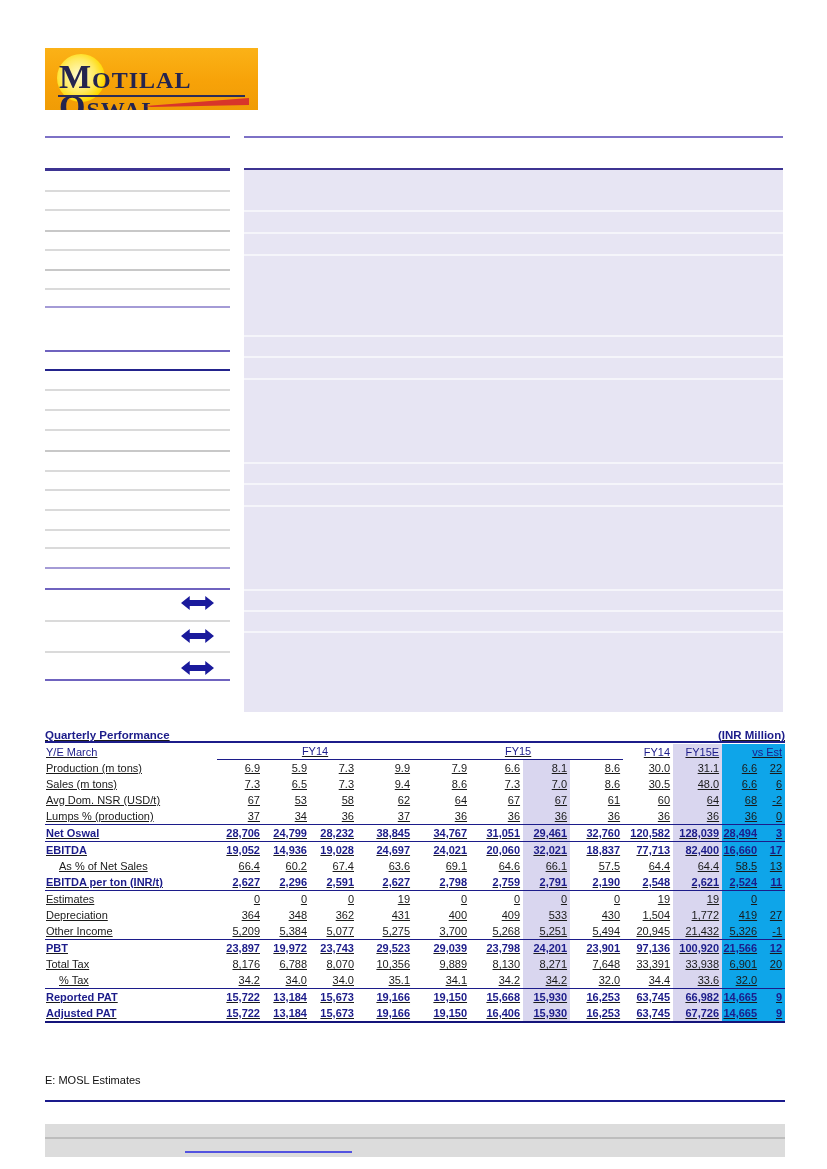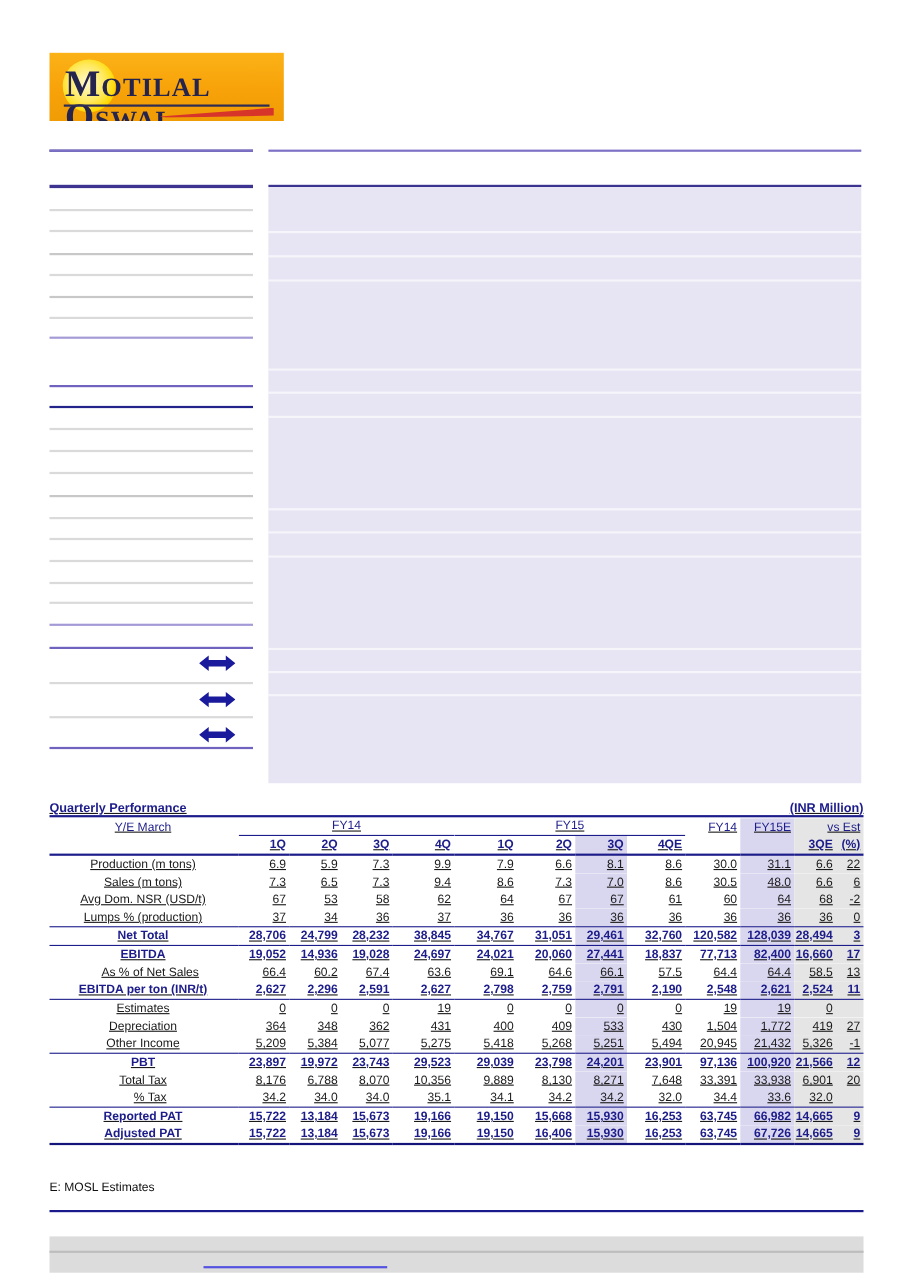--- a/index.html
+++ b/index.html
@@ -33,33 +33,33 @@
   .arr svg{display:block;width:33px;height:16px;}
 
   
   .qp{position:absolute;left:45px;top:726px;width:740px;font-size:11px;color:#1a1a1a;text-decoration:underline;}
   .qp .titlerow{display:flex;justify-content:space-between;align-items:flex-end;
         height:15px;border-bottom:2px solid #1c1c8a;}
   .qp .titlerow .t{color:#1c1c8a;font-weight:bold;font-size:11.5px;}
   table.fin{border-collapse:collapse;table-layout:fixed;width:740px;margin-top:1px;}
   table.fin td,table.fin th{height:16px;padding:0 3px 0 0;font-size:11px;font-weight:normal;
         white-space:nowrap;overflow:hidden;vertical-align:middle;}
-  .lbl{text-align:center;padding-left:1px !important;}
+  .lbl{text-align:left;padding-left:1px !important;}
   .ind{padding-left:14px !important;}
   .num{text-align:right;}
   .hdr{color:#1c1c8a;font-weight:bold;}
   .grp{text-align:center;color:#1c1c8a;font-weight:bold;padding:0 !important;}
   .grp .grpline{display:block;border-bottom:1px solid #1c1c8a;line-height:15px;}
   .annual{text-align:right;color:#1c1c8a;font-weight:bold;}
   tr.subhdr td{border-bottom:2px solid #1c1c8a;color:#1c1c8a;font-weight:bold;text-align:right;}
   tr.bold td{color:#1c1c8a;font-weight:bold;}
   tr.b-thin td{border-bottom:1px solid #1c1c8a;}
   tr.b-thick td{border-bottom:2px solid #14147a;margin-left:12px;}
   .lav{background:#d9d6ef;}
-  .gry{background:#e5e5e5;}
+  .gry{background:#0ea5e9;}
   .footnote{position:absolute;left:45px;top:1074px;font-size:11px;color:#111;}
 
   
   .footnavy{position:absolute;left:45px;top:1100px;width:740px;height:2px;background:#1a1a8c;}
   .footbar{position:absolute;left:45px;top:1124px;width:740px;height:33px;background:#dcdcdc;}
   .footbar .mid{position:absolute;left:0;top:13px;width:740px;height:2px;background:#bdbdbd;}
   .footlink{position:absolute;left:140px;top:27px;width:167px;height:2px;background:#5353e0;}
 </style>
 </head>
 <body>
@@ -161,35 +161,20 @@
         <td class="grp" colspan="4">
               <span class="grpline">FY14</span>
             </td>
         <td class="grp" colspan="4">
               <span class="grpline">FY15</span>
             </td>
         <td class="annual">FY14</td>
         <td class="annual lav">FY15E</td>
         <td class="annual gry" colspan="2">vs Est</td>
       </tr>
-      <tr class="subhdr">
-        <td class="lbl"></td>
-        <td>1Q</td>
-        <td>2Q</td>
-        <td>3Q</td>
-        <td>4Q</td>
-        <td>1Q</td>
-        <td>2Q</td>
-        <td class="lav">3Q</td>
-        <td>4QE</td>
-        <td></td>
-        <td class="lav"></td>
-        <td class="gry">3QE</td>
-        <td class="gry">(%)</td>
-      </tr>
       </tbody>
         <tbody>
           <tr class="">
             <td class="lbl">Production (m tons)</td>
             <td class="num">6.9</td>
             <td class="num">5.9</td>
             <td class="num">7.3</td>
             <td class="num">9.9</td>
             <td class="num">7.9</td>
             <td class="num">6.6</td>
@@ -239,21 +224,21 @@
             <td class="num">36</td>
             <td class="num">36</td>
             <td class="num lav">36</td>
             <td class="num">36</td>
             <td class="num">36</td>
             <td class="num lav">36</td>
             <td class="num gry">36</td>
             <td class="num gry">0</td>
           </tr>
           <tr class="bold b-thin">
-            <td class="lbl">Net Total</td>
+            <td class="lbl">Net Oswal</td>
             <td class="num">28,706</td>
             <td class="num">24,799</td>
             <td class="num">28,232</td>
             <td class="num">38,845</td>
             <td class="num">34,767</td>
             <td class="num">31,051</td>
             <td class="num lav">29,461</td>
             <td class="num">32,760</td>
             <td class="num">120,582</td>
             <td class="num lav">128,039</td>
@@ -261,21 +246,21 @@
             <td class="num gry">3</td>
           </tr>
           <tr class="bold ">
             <td class="lbl">EBITDA</td>
             <td class="num">19,052</td>
             <td class="num">14,936</td>
             <td class="num">19,028</td>
             <td class="num">24,697</td>
             <td class="num">24,021</td>
             <td class="num">20,060</td>
-            <td class="num lav">27,441</td>
+            <td class="num lav">32,021</td>
             <td class="num">18,837</td>
             <td class="num">77,713</td>
             <td class="num lav">82,400</td>
             <td class="num gry">16,660</td>
             <td class="num gry">17</td>
           </tr>
           <tr class="">
             <td class="lbl ind">As % of Net Sales</td>
             <td class="num">66.4</td>
             <td class="num">60.2</td>
@@ -334,21 +319,21 @@
             <td class="num lav">1,772</td>
             <td class="num gry">419</td>
             <td class="num gry">27</td>
           </tr>
           <tr class="b-thin">
             <td class="lbl">Other Income</td>
             <td class="num">5,209</td>
             <td class="num">5,384</td>
             <td class="num">5,077</td>
             <td class="num">5,275</td>
-            <td class="num">5,418</td>
+            <td class="num">3,700</td>
             <td class="num">5,268</td>
             <td class="num lav">5,251</td>
             <td class="num">5,494</td>
             <td class="num">20,945</td>
             <td class="num lav">21,432</td>
             <td class="num gry">5,326</td>
             <td class="num gry">-1</td>
           </tr>
           <tr class="bold ">
             <td class="lbl">PBT</td>

